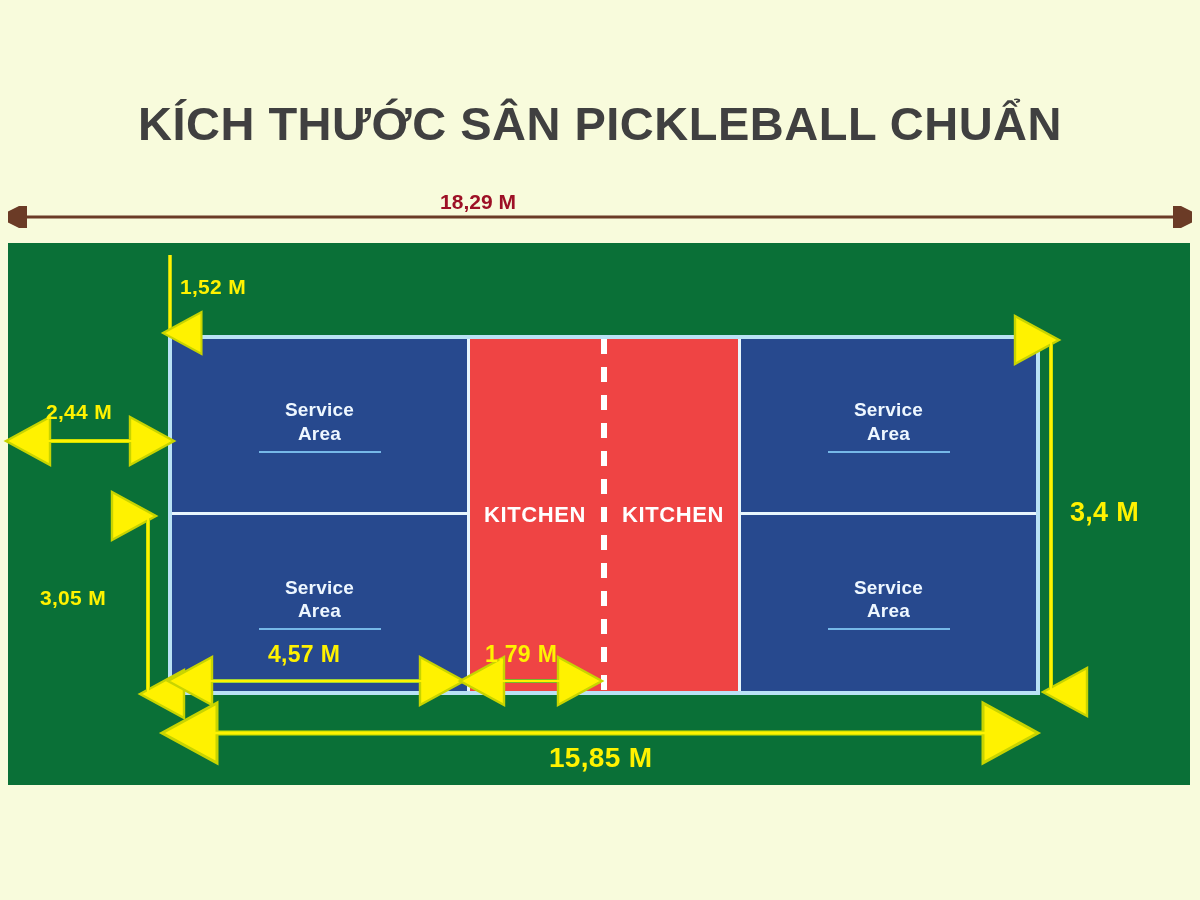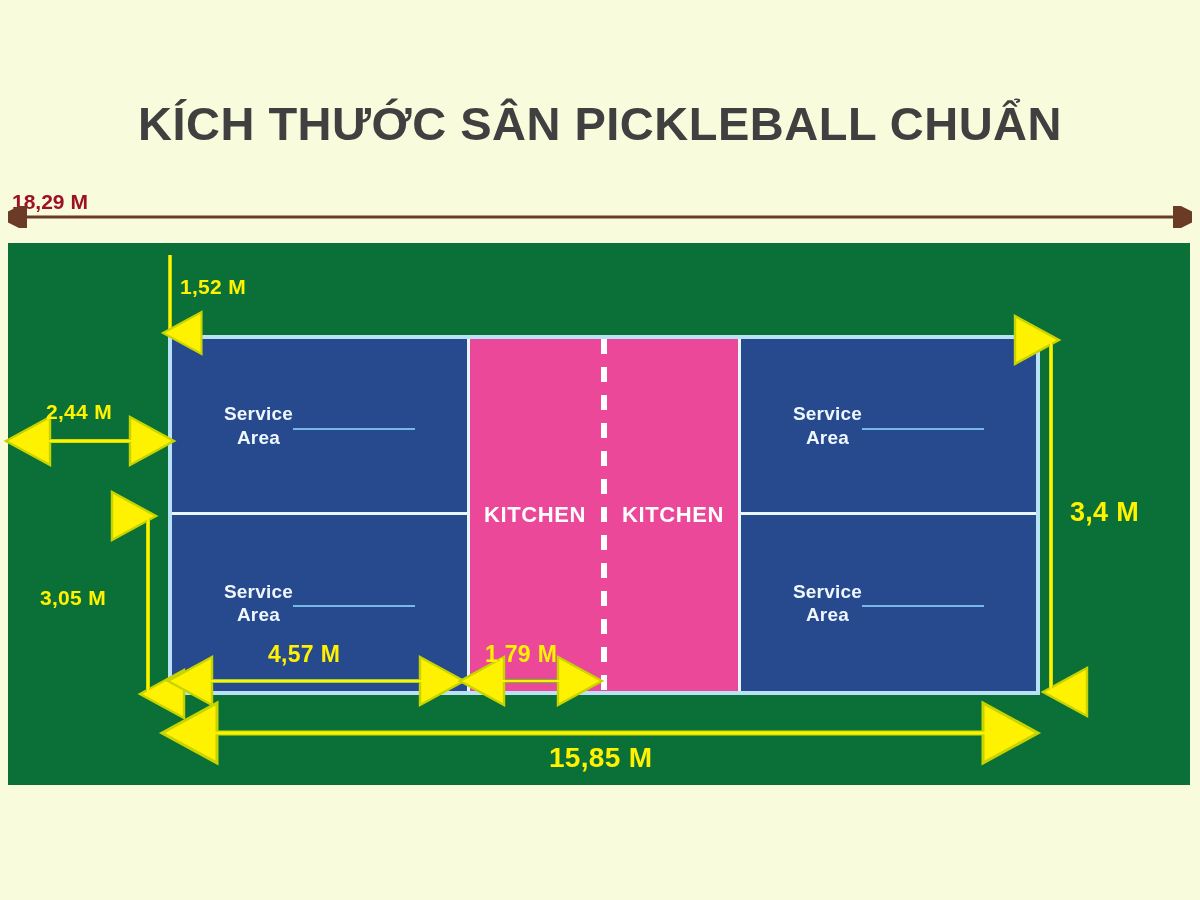--- a/index.html
+++ b/index.html
@@ -34,23 +34,24 @@
     font-weight: 700;
     letter-spacing: 0.5px;
     color: #404040;
     font-family: "Liberation Sans", sans-serif;
     white-space: nowrap;
   }
 
   
   #top-measure-label {
     position: absolute;
-    left: 12px;
+    left: 0;
     top: 190px;
     width: 956px;
+    text-align: center;
     font-size: 21px;
     font-weight: 700;
     color: #9d1026;
   }
   #top-measure-arrow {
     position: absolute;
     left: 8px;
     top: 206px;
     width: 1184px;
     height: 22px;
@@ -88,21 +89,21 @@
   #half-left  { left: 0; }
   #half-right { right: 0; }
 
   .service-box {
     position: absolute;
     left: 0;
     right: 0;
     background: #27498e;
     box-sizing: border-box;
     display: flex;
-    flex-direction: row;
+    flex-direction: column;
     align-items: center;
     justify-content: center;
   }
   .service-box.top    { top: 0;    height: 176px; border-bottom: 3px solid #e8f6fd; }
   .service-box.bottom { bottom: 0; height: 176px; }
 
   .service-label {
     color: #eef7ff;
     font-size: 19px;
     font-weight: 700;
@@ -117,21 +118,21 @@
     margin-top: 6px;
   }
 
   
   #kitchen {
     position: absolute;
     left: 295px;
     right: 295px;
     top: 0;
     bottom: 0;
-    background: #ec4899;
+    background: #ef4444;
     box-sizing: border-box;
     border-left: 3px solid #e8f6fd;
     border-right: 3px solid #e8f6fd;
   }
   .kitchen-label {
     position: absolute;
     top: 50%;
     transform: translateY(-50%);
     color: #ffffff;
     font-size: 22px;

